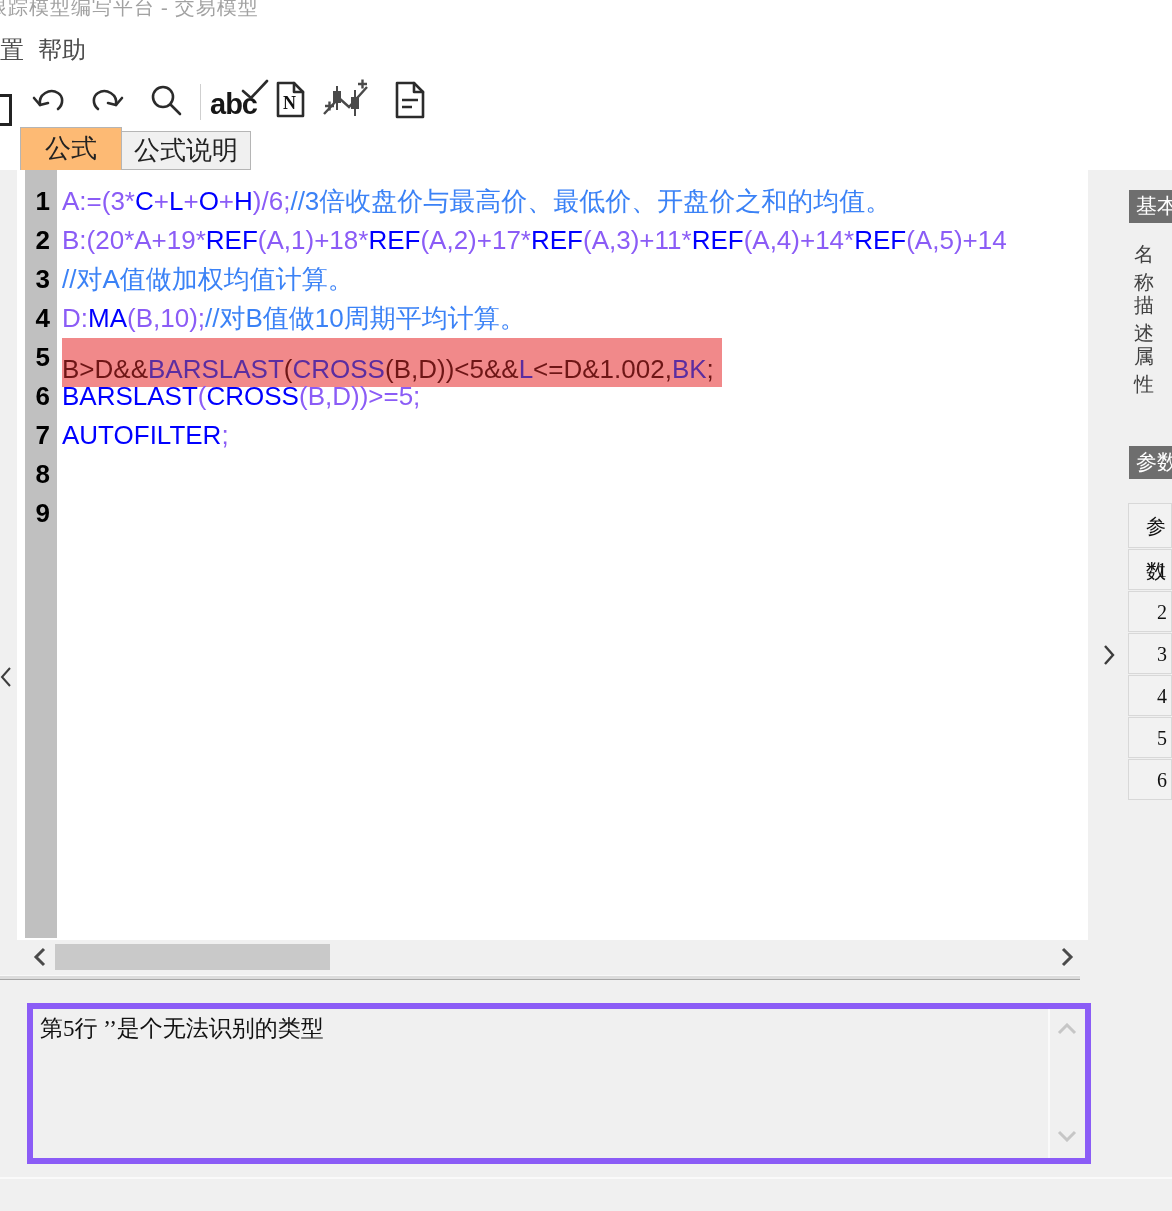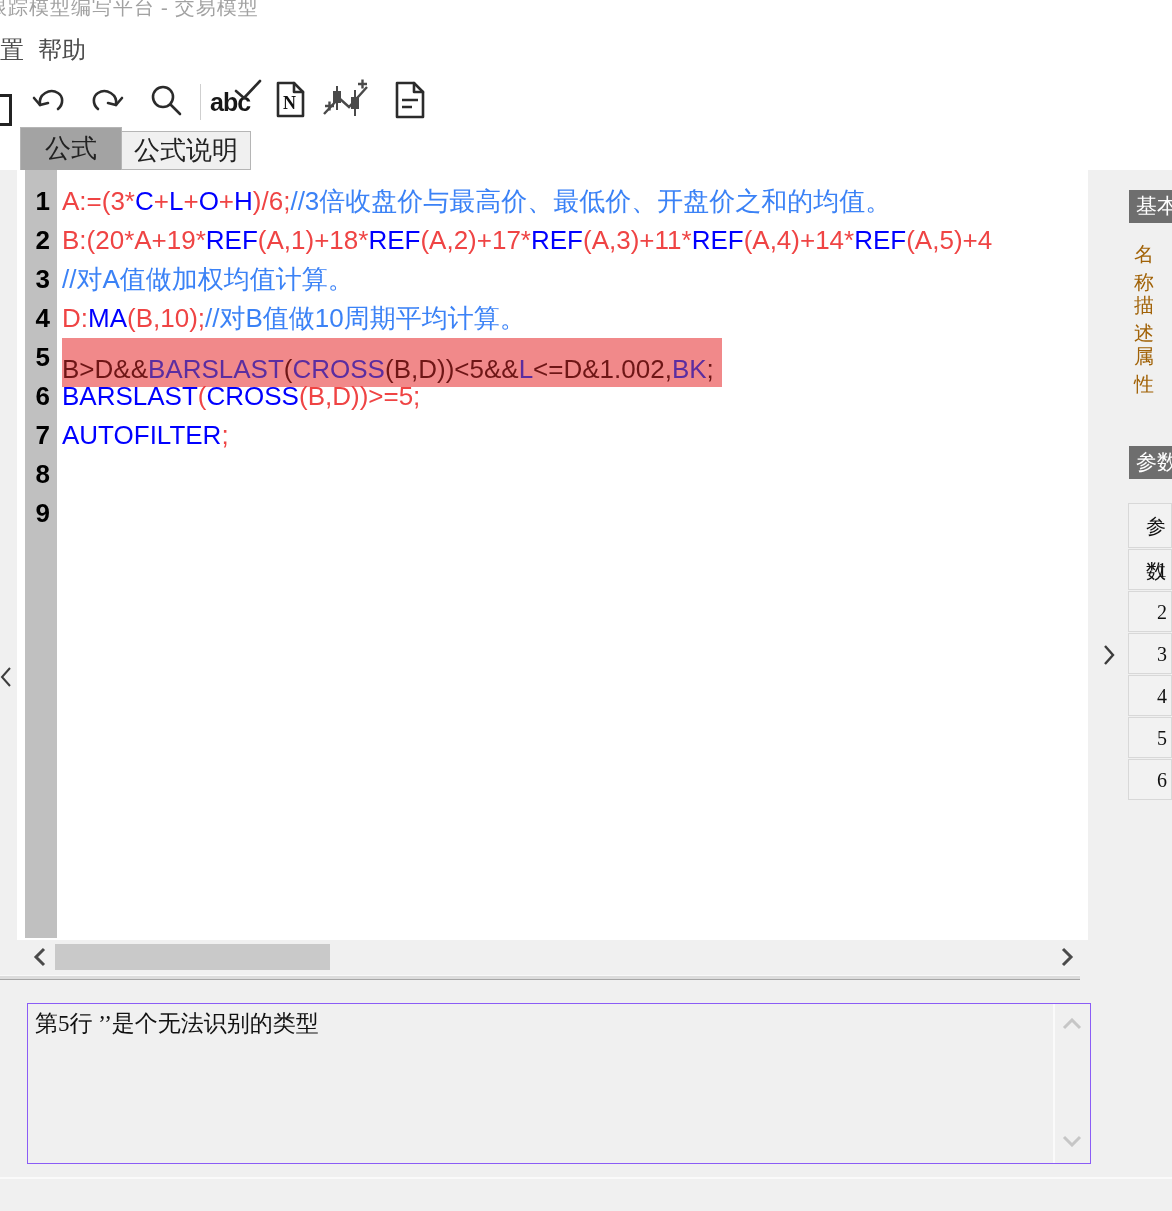--- a/index.html
+++ b/index.html
@@ -8,68 +8,68 @@
 
   
   .header{position:absolute;left:0;top:0;width:1172px;height:170px;background:#ffffff;}
   .title{position:absolute;left:-13px;top:-6px;font-size:20px;color:#a2a2a2;white-space:nowrap;letter-spacing:1px;}
   .menubar{position:absolute;left:0;top:32px;height:36px;display:flex;align-items:center;gap:14px;
            font-size:24px;color:#4c4c4c;}
   .toolbar{position:absolute;left:0;top:68px;width:100%;height:62px;}
   .ticon{position:absolute;}
   .vsep{width:1px;height:36px;background:#cfcfcf;}
   .savefrag{width:9px;height:26px;border:3px solid #232323;border-left:none;}
-  .abcg{font-family:"Liberation Sans",sans-serif;font-weight:700;font-size:25px;color:#171717;letter-spacing:-1px;}
+  .abcg{font-family:"Liberation Sans",sans-serif;font-weight:700;font-size:29px;color:#171717;letter-spacing:-1px;}
   .abcchk{position:absolute;right:-12px;top:-10px;}
   .nletter{font-family:"Liberation Serif",serif;font-weight:700;font-size:18px;fill:#111;}
   .tabbar{position:absolute;left:20px;top:127px;height:43px;display:flex;align-items:flex-end;}
   .tab{height:37px;line-height:37px;padding:0 12px;background:#f0f0f0;border:1px solid #b5b5b5;
        font-size:26px;color:#222;}
-  .tab.active{height:42px;line-height:42px;background:#a3a3a3;padding:0 24px;border-bottom:none;
+  .tab.active{height:42px;line-height:42px;background:#fdba74;padding:0 24px;border-bottom:none;
        position:relative;z-index:2;margin-right:-1px;}
 
   
   .editor{position:absolute;left:17px;top:170px;width:1071px;height:770px;background:#ffffff;}
   .gutter{position:absolute;left:8px;top:0;width:32px;height:768px;background:#c0c0c0;
           padding-top:12px;box-sizing:border-box;font-family:"Liberation Sans",sans-serif;}
   .gnum{height:39px;line-height:39px;text-align:right;padding-right:7px;font-size:26px;font-weight:700;color:#000;}
   .code{position:absolute;left:45px;top:0;width:1026px;height:768px;overflow:hidden;
         padding-top:12px;box-sizing:border-box;font-family:"Liberation Sans",sans-serif;font-size:26px;}
   .code-line{height:39px;line-height:39px;white-space:pre;}
-  .sg-p{color:#ef4444}.sg-k{color:#0000ff}.sg-c{color:#3b82f6}
+  .sg-p{color:#8b5cf6}.sg-k{color:#0000ff}.sg-c{color:#3b82f6}
   .hl{background:#f1898a;display:inline-block;height:37px;margin-left:-5px;padding:12px 8px 0 5px;}
   .hl .sg-p{color:#6e1616}.hl .sg-k{color:#5b2da0}
 
   .chev-left{position:absolute;left:0;top:666px;}
   .chev-right{position:absolute;left:1102px;top:644px;}
 
   
   .hscroll{position:absolute;left:17px;top:940px;width:1071px;height:34px;background:#f0f0f0;}
   .hs-left{position:absolute;left:16px;top:7px;}
   .hs-thumb{position:absolute;left:38px;top:4px;width:275px;height:26px;background:#c9c9c9;}
   .hs-right{position:absolute;left:1043px;top:7px;}
   .groove{position:absolute;left:0;top:975px;width:1080px;height:3px;background:#dcdcdc;
           border-top:1px solid #f8f8f8;border-bottom:1px solid #a6a6a6;}
 
   
   .sec-header{position:absolute;left:1129px;width:60px;height:33px;background:#6e6e6e;color:#ffffff;
               font-size:21px;line-height:33px;padding-left:7px;box-sizing:border-box;}
   #sec-basic{top:190px}
   #sec-params{top:446px}
   .pfields{position:absolute;left:1134px;top:240px;}
-  .pfield{font-size:20px;color:#a16207;height:28px;line-height:28px;margin-bottom:23px;}
+  .pfield{font-size:20px;color:#404040;height:28px;line-height:28px;margin-bottom:23px;}
   .ptable{position:absolute;left:1128px;top:503px;width:44px;}
   .tcell{background:#f2f2f2;border:1px solid #d8d8d8;box-sizing:border-box;margin-bottom:1px;
          font-size:20px;color:#111;}
   .thead{height:45px;line-height:45px;padding-left:17px;}
   .trow{height:41px;line-height:41px;text-align:right;padding-right:4px;}
 
   
   .msgbox{position:absolute;left:27px;top:1003px;width:1064px;height:161px;background:#f0f0f0;
-          border:1px solid #8b5cf6;box-sizing:border-box;}
+          border:6px solid #8b5cf6;box-sizing:border-box;}
   .msgtext{position:absolute;left:7px;top:4px;right:42px;font-size:23px;color:#111;}
   .msgsb{position:absolute;right:0;top:0;width:35px;height:100%;border-left:2px solid #fafafa;}
   .sb-up{position:absolute;left:7px;top:12px;}
   .sb-down{position:absolute;left:7px;bottom:12px;}
   .bottom-line{position:absolute;left:0;top:1177px;width:1172px;height:2px;background:#fafafa;}
 </style>
 </head>
 <body>
 
 <div id="screen">
@@ -135,21 +135,21 @@
         <div class="gnum">3</div>
         <div class="gnum">4</div>
         <div class="gnum">5</div>
         <div class="gnum">6</div>
         <div class="gnum">7</div>
         <div class="gnum">8</div>
         <div class="gnum">9</div>
       </div>
     <div class="code">
         <div class="code-line"><span class="sg-p">A:=(3*</span><span class="sg-k">C</span><span class="sg-p">+</span><span class="sg-k">L</span><span class="sg-p">+</span><span class="sg-k">O</span><span class="sg-p">+</span><span class="sg-k">H</span><span class="sg-p">)/6;</span><span class="sg-c">//3倍收盘价与最高价、最低价、开盘价之和的均值。</span></div>
-        <div class="code-line"><span class="sg-p">B:(20*A+19*</span><span class="sg-k">REF</span><span class="sg-p">(A,1)+18*</span><span class="sg-k">REF</span><span class="sg-p">(A,2)+17*</span><span class="sg-k">REF</span><span class="sg-p">(A,3)+11*</span><span class="sg-k">REF</span><span class="sg-p">(A,4)+14*</span><span class="sg-k">REF</span><span class="sg-p">(A,5)+4</span></div>
+        <div class="code-line"><span class="sg-p">B:(20*A+19*</span><span class="sg-k">REF</span><span class="sg-p">(A,1)+18*</span><span class="sg-k">REF</span><span class="sg-p">(A,2)+17*</span><span class="sg-k">REF</span><span class="sg-p">(A,3)+11*</span><span class="sg-k">REF</span><span class="sg-p">(A,4)+14*</span><span class="sg-k">REF</span><span class="sg-p">(A,5)+14</span></div>
         <div class="code-line"><span class="sg-c">//对A值做加权均值计算。</span></div>
         <div class="code-line"><span class="sg-p">D:</span><span class="sg-k">MA</span><span class="sg-p">(B,10);</span><span class="sg-c">//对B值做10周期平均计算。</span></div>
         <div class="code-line"><span class="hl"><span class="sg-p">B&gt;D&amp;&amp;</span><span class="sg-k">BARSLAST</span><span class="sg-p">(</span><span class="sg-k">CROSS</span><span class="sg-p">(B,D))&lt;5&amp;&amp;</span><span class="sg-k">L</span><span class="sg-p">&lt;=D&amp;1.002,</span><span class="sg-k">BK</span><span class="sg-p">;</span></span></div>
         <div class="code-line"><span class="sg-k">BARSLAST</span><span class="sg-p">(</span><span class="sg-k">CROSS</span><span class="sg-p">(B,D))&gt;=5;</span></div>
         <div class="code-line"><span class="sg-k">AUTOFILTER</span><span class="sg-p">;</span></div>
         <div class="code-line"></div>
       </div>
   </div>
 
   <div class="chev-left">

